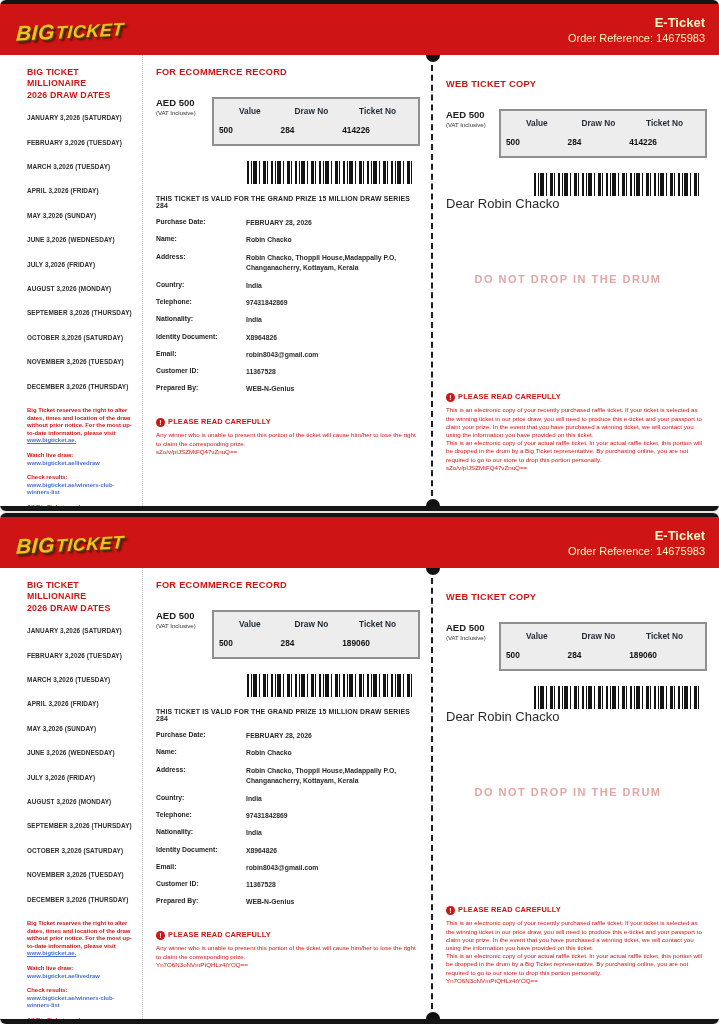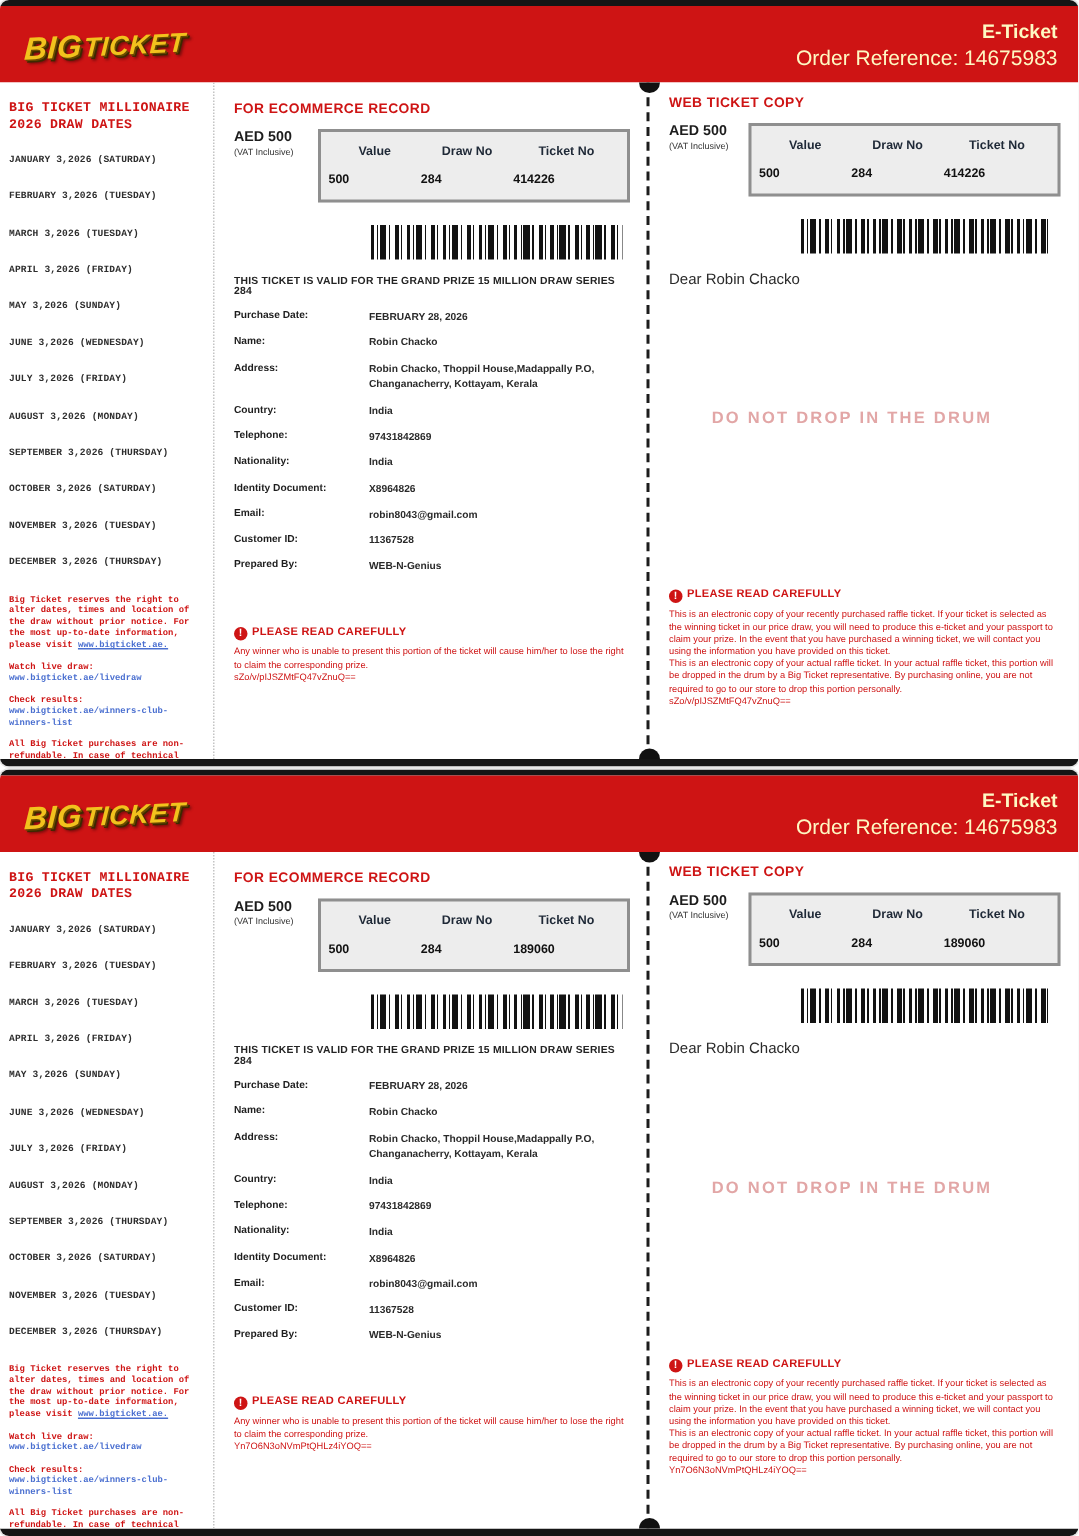--- a/index.html
+++ b/index.html
@@ -13,41 +13,41 @@
   .bar-bottom { height:5px; background:#151515; flex:0 0 auto; }
 
   .ticket-header { height:51px; background:var(--accent-red,#ce1414); display:flex; align-items:center;
                    justify-content:space-between; padding:0 14px 0 16px; flex:0 0 auto; }
   .logo { transform:rotate(-3deg) skewX(-6deg); white-space:nowrap; margin-top:2px; }
   .logo-big, .logo-ticket { font-weight:900; font-style:italic; color:var(--logo-gold,#f2c21d);
       text-shadow:1px 1px 0 #6b4a00, 2px 2px 0 #3c2a00, 3px 3px 2px rgba(0,0,0,.45); letter-spacing:.5px; }
   .logo-big { font-size:21px; } .logo-ticket { font-size:18px; margin-left:1px; }
   .header-right { text-align:right; color:#fef9c3; }
   .eticket-title { font-size:13px; font-weight:bold; }
-  .order-ref { font-size:14px; margin-top:2px; }
+  .order-ref { font-size:11px; margin-top:2px; }
 
   .ticket-body { flex:1 1 auto; position:relative; display:flex; overflow:hidden; background:#fff; }
   .notch { position:absolute; width:14px; height:14px; background:#111; border-radius:50%; left:426px; z-index:5; }
   .notch-top { top:-7px; } .notch-bottom { bottom:-7px; }
 
   .col { position:relative; }
-  .col-left { width:143px; flex:0 0 auto; border-right:1px dotted #c4c4c4; padding:12px 8px 8px 6px;font-family:Liberation Mono, monospace; }
+  .col-left { width:143px; flex:0 0 auto; border-right:1px dotted #c4c4c4; padding:12px 8px 8px 27px; }
   .col-mid { width:290px; flex:0 0 auto; border-right:2px dashed #1c1c1c; padding:12px 11px 0 13px; }
-  .col-right { flex:1 1 auto; padding:8px 12px 0 13px; }
+  .col-right { flex:1 1 auto; padding:24px 12px 0 13px; }
 
   .sidebar-title { color:var(--accent-red,#ce1414); font-weight:bold; font-size:8.8px; line-height:1.3; letter-spacing:.2px; }
   .dates { margin-top:13px; }
   .draw-date { font-size:6.4px; line-height:8px; font-weight:bold; color:#2e2e2e; margin-bottom:16.4px; letter-spacing:.1px; }
   .notes { margin-top:1px; }
   .note { font-size:5.9px; line-height:7.6px; color:var(--accent-red,#ce1414); margin-bottom:7px; font-weight:bold; }
   .link { color:var(--link-blue,#4a6fd0); text-decoration:none; cursor:pointer; }
   .link.u { text-decoration:underline; }
 
   .section-title { color:var(--accent-red,#ce1414); font-weight:bold; font-size:9.2px; letter-spacing:.3px; }
-  .price-row { display:flex; margin-top:9px; }
+  .price-row { display:flex; margin-top:20px; }
   .price { font-size:9.5px; font-weight:bold; color:#1c1c1c; }
   .vat { font-size:6px; color:#333; margin-top:2px; }
   .tkt-table { margin-left:auto; width:208px; background:#ededed; border:2px solid #8f8f8f;
                display:grid; grid-template-columns:1fr 1fr 1.15fr; row-gap:9px; padding:7px 5px 9px; align-self:flex-start; }
   .tkt-table .th { font-size:8.3px; font-weight:bold; color:#1f2937; text-align:center; }
   .tkt-table .td { font-size:8.3px; font-weight:bold; color:#111; text-align:left; }
 
   .barcode-row { display:flex; justify-content:flex-end; margin-top:15px; padding-right:5px; }
   .barcode { width:168px; height:23px;
     background:repeating-linear-gradient(90deg,
@@ -64,21 +64,21 @@
   .read-block { position:absolute; left:13px; right:12px; }
   .read-mid { bottom:50px; }
   .read-right { bottom:34px; }
   .read-head { color:var(--accent-red,#ce1414); font-weight:bold; font-size:7.4px; letter-spacing:.2px; margin-bottom:4px; }
   .alert-icon { display:inline-block; width:9px; height:9px; border-radius:50%; background:var(--accent-red,#ce1414);
                 color:#fff; font-size:7px; line-height:9px; text-align:center; font-weight:bold;
                 margin-right:3px; vertical-align:-1px; }
   .read-text { color:var(--accent-red,#ce1414); font-size:6.2px; line-height:8.2px; font-weight:normal; }
   .hash { margin-top:0; word-break:break-all; }
 
-  .greeting { margin-top:12px; font-size:10px; color:#2a2a2a; }
+  .greeting { font-size:13px; color:#2a2a2a; }
   .watermark { position:absolute; left:0; right:16px; top:218px; text-align:center;
                color:var(--watermark-pink,#e2a6a6); font-weight:bold; font-size:11px; letter-spacing:1.5px; }
 </style>
 </head>
 <body>
 
 <div class="page">
 
   <div class="ticket">
     <div class="bar-top"></div>

